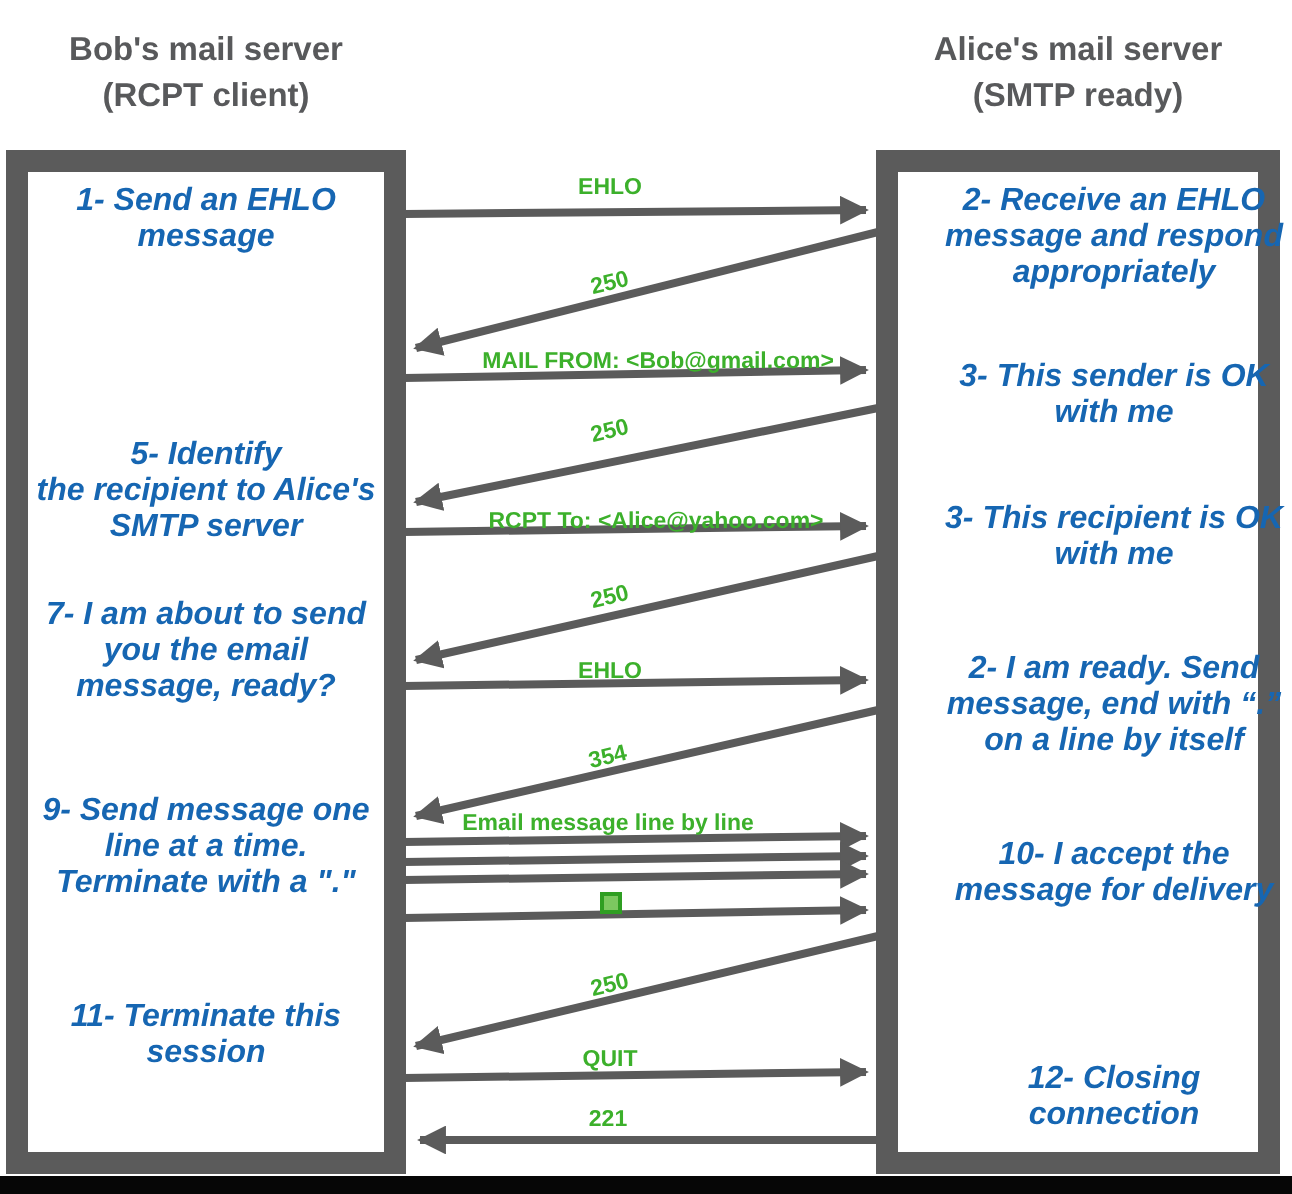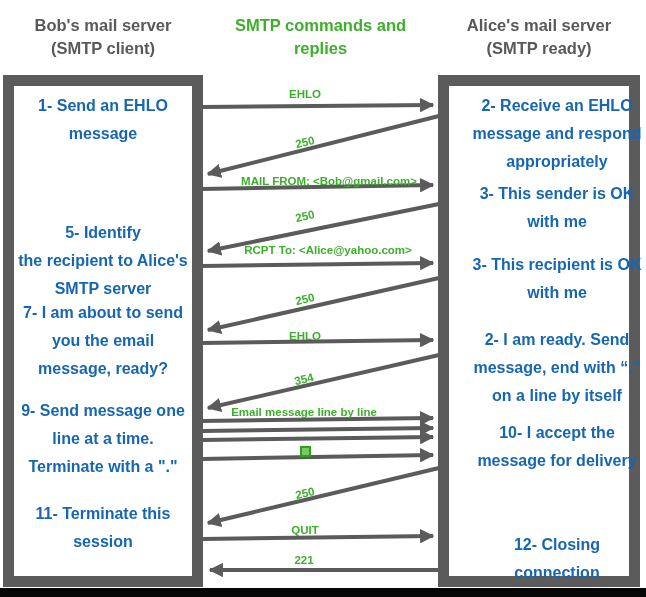--- a/index.html
+++ b/index.html
@@ -13,22 +13,22 @@
   }
   .hdr.gray{color:#58595b;}
   .hdr.green{color:#3cb02b;}
   .box{
     position:absolute;top:75px;height:512px;box-sizing:border-box;
     border:11px solid #5b5b5b;background:#ffffff;
   }
   #client-box{left:3px;width:200px;}
   #server-box{left:438px;width:202px;}
   .step{
-    position:absolute;font-size:16px;line-height:28px;color:#1666b2;
-    text-align:center;white-space:pre-line;
+    position:absolute;font-size:16px;line-height:18px;color:#1666b2;
+    text-align:center;white-space:pre-line;font-style:italic;
   }
   .step.client{left:16px;width:174px;}
   .step.server{left:450px;width:214px;}
   .msg{
     position:absolute;font-size:11.5px;color:#3cb02b;white-space:nowrap;
     transform:translateX(-50%);
   }
   .msg.rot{transform:translateX(-50%) rotate(-13.5deg);}
   #arrows{position:absolute;left:0;top:0;}
   #arrows line{stroke:#5b5b5b;stroke-width:4;}
@@ -37,23 +37,21 @@
     background:#7cc860;border:2px solid #2f9e22;
   }
   #bottom-bar{position:absolute;left:0;top:588px;width:646px;height:9px;background:#060606;}
 </style>
 </head>
 <body>
 
 <div id="stage">
 
   <div class="hdr gray" style="left:3px;width:200px">Bob's mail server
-(SMTP client)</div>
-  <div class="hdr green" style="left:203px;width:235px">SMTP commands and
-replies</div>
+(RCPT client)</div>
   <div class="hdr gray" style="left:438px;width:202px">Alice's mail server
 (SMTP ready)</div>
 
   <div class="box" id="client-box"></div>
   <div class="box" id="server-box"></div>
 
   <div class="step client" style="top:92px">1- Send an EHLO
 message</div>
   <div class="step client" style="top:219px">5- Identify
 the recipient to Alice's
@@ -102,21 +100,21 @@
     <line x1="202" y1="459" x2="433" y2="455" marker-end="url(#ah)"></line>
     <line x1="439" y1="468" x2="208" y2="523" marker-end="url(#ah)"></line>
     <line x1="202" y1="539" x2="433" y2="536" marker-end="url(#ah)"></line>
     <line x1="439" y1="570" x2="210" y2="570" marker-end="url(#ah)"></line>
   </svg>
 
   <div class="msg" style="left:305px;top:88px">EHLO</div>
   <div class="msg rot" style="left:305px;top:136px">250</div>
   <div class="msg" style="left:329px;top:175px">MAIL FROM: &lt;Bob@gmail.com&gt;</div>
   <div class="msg rot" style="left:305px;top:210px">250</div>
-  <div class="msg" style="left:328px;top:244px">RCPT To: &lt;Alice@yahoo.com&gt;</div>
+  <div class="msg" style="left:328px;top:255px">RCPT To: &lt;Alice@yahoo.com&gt;</div>
   <div class="msg rot" style="left:305px;top:293px">250</div>
   <div class="msg" style="left:305px;top:330px">EHLO</div>
   <div class="msg rot" style="left:304px;top:373px">354</div>
   <div class="msg" style="left:304px;top:406px">Email message line by line</div>
   <div class="msg rot" style="left:305px;top:487px">250</div>
   <div class="msg" style="left:305px;top:524px">QUIT</div>
   <div class="msg" style="left:304px;top:554px">221</div>
 
   <div id="dot"></div>
 

